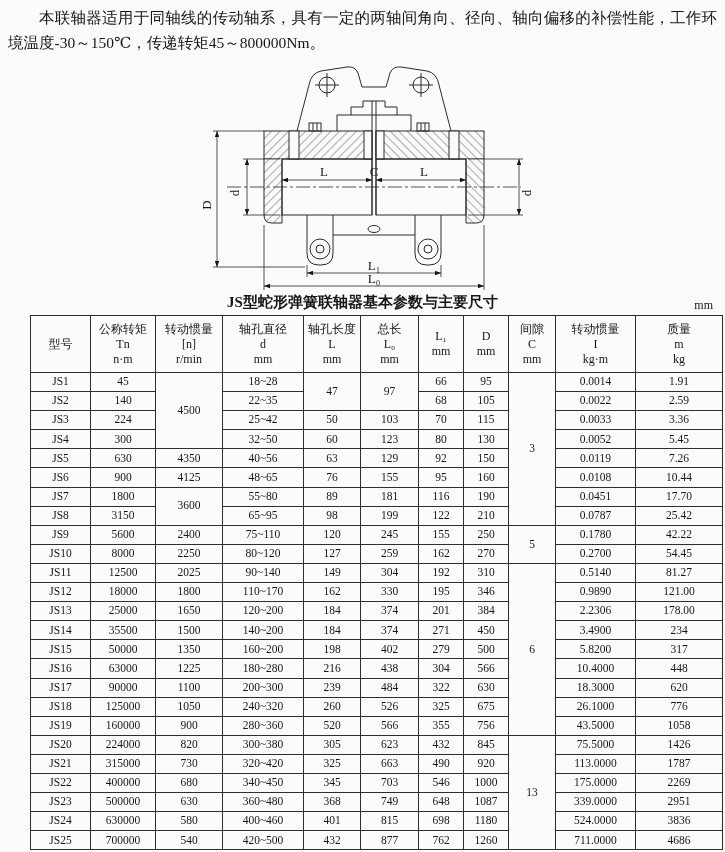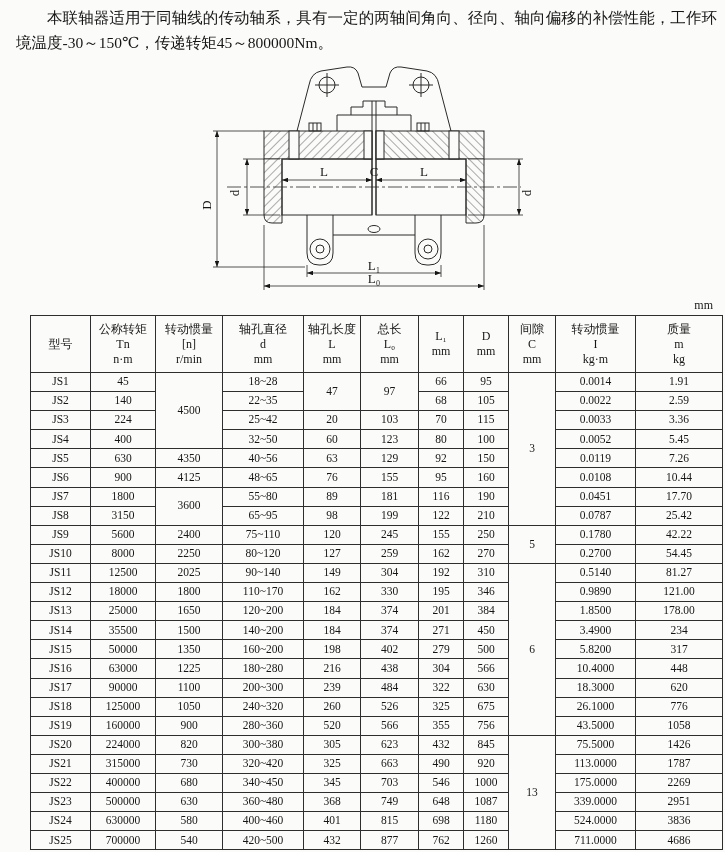--- a/index.html
+++ b/index.html
@@ -3,21 +3,21 @@
 <meta charset="utf-8">
 <style>
   html,body{margin:0;padding:0;}
   body{
     width:725px;height:852px;
     background:#fbfbf9;color:#161616;
     font-family:"Liberation Serif","DejaVu Serif",serif;
     overflow:hidden;
   }
   .intro{
-    margin:5px 8px 0 16px;
+    margin:5px 8px 0 8px;
     font-size:15.5px;line-height:25px;
     text-align:justify;text-indent:2em;
   }
   .diagram-wrap{
     height:236px;display:flex;justify-content:center;align-items:flex-start;
   }
   .diagram-wrap svg{margin-left:22px;}
   .title-row{
     position:relative;text-align:center;
     font-size:15px;font-weight:bold;
@@ -149,20 +149,21 @@
     <text x="155" y="121" text-anchor="middle">L</text>
     <text x="205" y="121" text-anchor="middle">C</text>
     <text x="255" y="121" text-anchor="middle">L</text>
     <text x="205" y="215" text-anchor="middle">L₁</text>
     <text x="205" y="228" text-anchor="middle">L₀</text>
   </g>
 </svg>
 </div>
 
 <div class="title-row">
+  <span>JS型蛇形弹簧联轴器基本参数与主要尺寸</span>
   <span class="unit">mm</span>
 </div>
 
 <table>
   <colgroup>
     <col style="width:60px">
       <col style="width:65px">
       <col style="width:67px">
     <col style="width:81px">
       <col style="width:57px">
@@ -248,35 +249,35 @@
         <td>22~35</td>
         <td>68</td>
         <td>105</td>
         <td>0.0022</td>
         <td>2.59</td>
       </tr>
       <tr>
         <td>JS3</td>
         <td>224</td>
         <td>25~42</td>
-        <td>20</td>
+        <td>50</td>
         <td>103</td>
         <td>70</td>
         <td>115</td>
         <td>0.0033</td>
         <td>3.36</td>
       </tr>
       <tr>
         <td>JS4</td>
-        <td>400</td>
+        <td>300</td>
         <td>32~50</td>
         <td>60</td>
         <td>123</td>
         <td>80</td>
-        <td>100</td>
+        <td>130</td>
         <td>0.0052</td>
         <td>5.45</td>
       </tr>
       <tr>
         <td>JS5</td>
         <td>630</td>
         <td>4350</td>
         <td>40~56</td>
         <td>63</td>
         <td>129</td>
@@ -372,21 +373,21 @@
       </tr>
       <tr>
         <td>JS13</td>
         <td>25000</td>
         <td>1650</td>
         <td>120~200</td>
         <td>184</td>
         <td>374</td>
         <td>201</td>
         <td>384</td>
-        <td>1.8500</td>
+        <td>2.2306</td>
         <td>178.00</td>
       </tr>
       <tr>
         <td>JS14</td>
         <td>35500</td>
         <td>1500</td>
         <td>140~200</td>
         <td>184</td>
         <td>374</td>
         <td>271</td>

